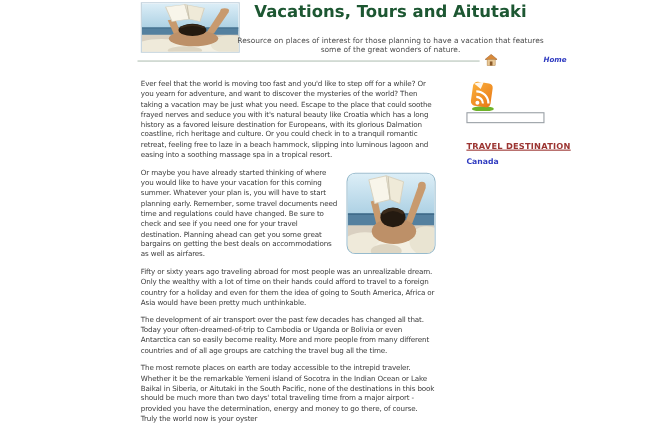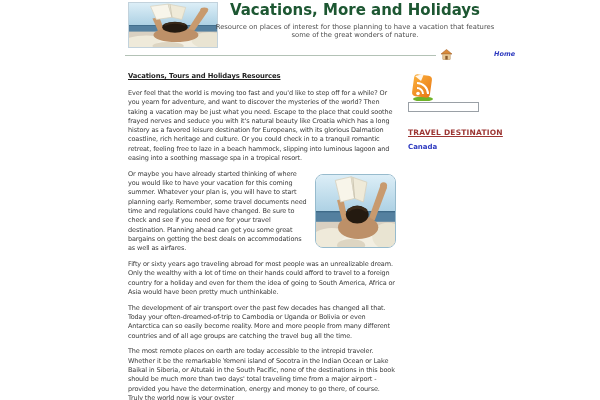--- a/index.html
+++ b/index.html
@@ -6,38 +6,38 @@
   body { font-family:"DejaVu Sans", sans-serif; }
   .page { position:relative; width:600px; height:400px; background:#ffffff; overflow:hidden; }
 
   
   .header-photo { position:absolute; left:128px; top:2px; width:90px; height:46px;
                   border:1px solid #c2d2dc; box-sizing:border-box; overflow:hidden; }
   .header-photo svg, .article-photo svg { display:block; width:100%; height:100%; }
   .title-block { position:absolute; left:205px; top:3px; width:300px; text-align:center; }
   .site-title { margin:0; font-size:15px; line-height:15.5px; font-weight:bold; color:#1d5732; }
   .site-title span { display:block; }
-  .subtitle { margin:4px auto 0 auto; width:282px; font-size:6.8px; line-height:8px; color:#4e4e4e; }
+  .subtitle { margin:14px auto 0 auto; width:282px; font-size:6.8px; line-height:8px; color:#4e4e4e; }
 
   .divider { position:absolute; left:125px; top:55px; width:372px; height:0; border-top:1px solid #b3c2b6; }
   .home-link { position:absolute; left:436px; top:47px; height:14px; background:#fff; padding:0 5px;
                display:flex; align-items:center; gap:3px; cursor:pointer; }
   .home-label { color:#2f3bc0; font-size:6.5px; font-weight:bold; font-style:italic;padding-left:39px; }
 
   
   .main-col { position:absolute; left:128px; top:72px; width:268px; }
   .content-heading { margin:0 0 9px 0; font-size:6.8px; font-weight:bold;
                      text-decoration:underline; color:#222222; letter-spacing:-0.1px; }
   .main-col p { margin:0 0 6.5px 0; font-size:6.5px; line-height:9.3px;
                 letter-spacing:-0.12px; color:#3b3b3b; }
   .article-photo { float:right; width:81px; height:74px; margin:4px 0 3px 6px;
                    border:1px solid #97bbcd; border-radius:8px; overflow:hidden; box-sizing:border-box; }
 
   
-  .sidebar { position:absolute; left:408px; top:72px; width:110px; }
+  .sidebar { position:absolute; left:424px; top:72px; width:110px; }
   .rss-icon { width:27px; height:29px; margin-left:1px; display:block; cursor:pointer; }
   .sidebar-input { display:block; margin-top:1px; width:71px; height:10px; border:1px solid #9aa0a6;
                    background:#fff; font-size:6px; padding:0 2px; box-sizing:border-box; }
   .sidebar-heading { margin-top:16px; font-size:7.5px; font-weight:bold; color:#9c3532;
                      text-decoration:underline; letter-spacing:0.2px; cursor:pointer; }
   .sidebar-link { margin-top:6px; font-size:7px; font-weight:bold; color:#2f3bc0; cursor:pointer; }
 </style>
 </head>
 <body>
 
@@ -66,37 +66,36 @@
       <ellipse cx="47" cy="44" rx="13" ry="10" fill="#241a10"></ellipse>
       <path d="M36,40 Q47,32 58,40" stroke="#3a2a1a" stroke-width="3" fill="none"></path>
       <polygon points="22,6 40,2 44,26 28,30" fill="#f8f5ea" stroke="#d8d2c0" stroke-width="1"></polygon>
       <polygon points="40,2 58,8 54,30 44,26" fill="#efead8" stroke="#d8d2c0" stroke-width="1"></polygon>
       <line x1="42" y1="3" x2="44" y2="26" stroke="#c9c2ae" stroke-width="1"></line>
     </svg>
   </div>
 
   <div class="title-block">
     <h1 class="site-title">
-      <span>Vacations, More and Holidays</span>
+      <span>Vacations, Tours and Aitutaki</span>
     </h1>
     <div class="subtitle">Resource on places of interest for those planning to have a vacation that features some of the great wonders of nature.</div>
   </div>
 
   <div class="divider"></div>
   <div class="home-link">
     <svg width="11" height="11" viewBox="0 0 12 11">
       <polygon points="6,0 0,5 12,5" fill="#d98a3a" stroke="#a05a20" stroke-width="0.6"></polygon>
       <rect x="2" y="5" width="8" height="6" fill="#e8c896" stroke="#b08048" stroke-width="0.5"></rect>
       <rect x="4.7" y="7" width="2.6" height="4" fill="#8a5a2a"></rect>
     </svg>
     <span class="home-label">Home</span>
   </div>
 
   <div class="main-col">
-    <div class="content-heading">Vacations, Tours and Holidays Resources</div>
     <p>Ever feel that the world is moving too fast and you'd like to step off for a while? Or you yearn for adventure, and want to discover the mysteries of the world? Then taking a vacation may be just what you need. Escape to the place that could soothe frayed nerves and seduce you with it's natural beauty like Croatia which has a long history as a favored leisure destination for Europeans, with its glorious Dalmation coastline, rich heritage and culture. Or you could check in to a tranquil romantic retreat, feeling free to laze in a beach hammock, slipping into luminous lagoon and easing into a soothing massage spa in a tropical resort.</p>
     <p>
       <span class="article-photo" style="display:block;">
         <svg viewBox="0 0 90 80" preserveAspectRatio="none">
           <defs>
             <linearGradient id="sky2" x1="0" y1="0" x2="0" y2="1">
               <stop offset="0" stop-color="#dceef7"></stop>
                 <stop offset="1" stop-color="#a7cde1"></stop>
             </linearGradient>
           </defs>

